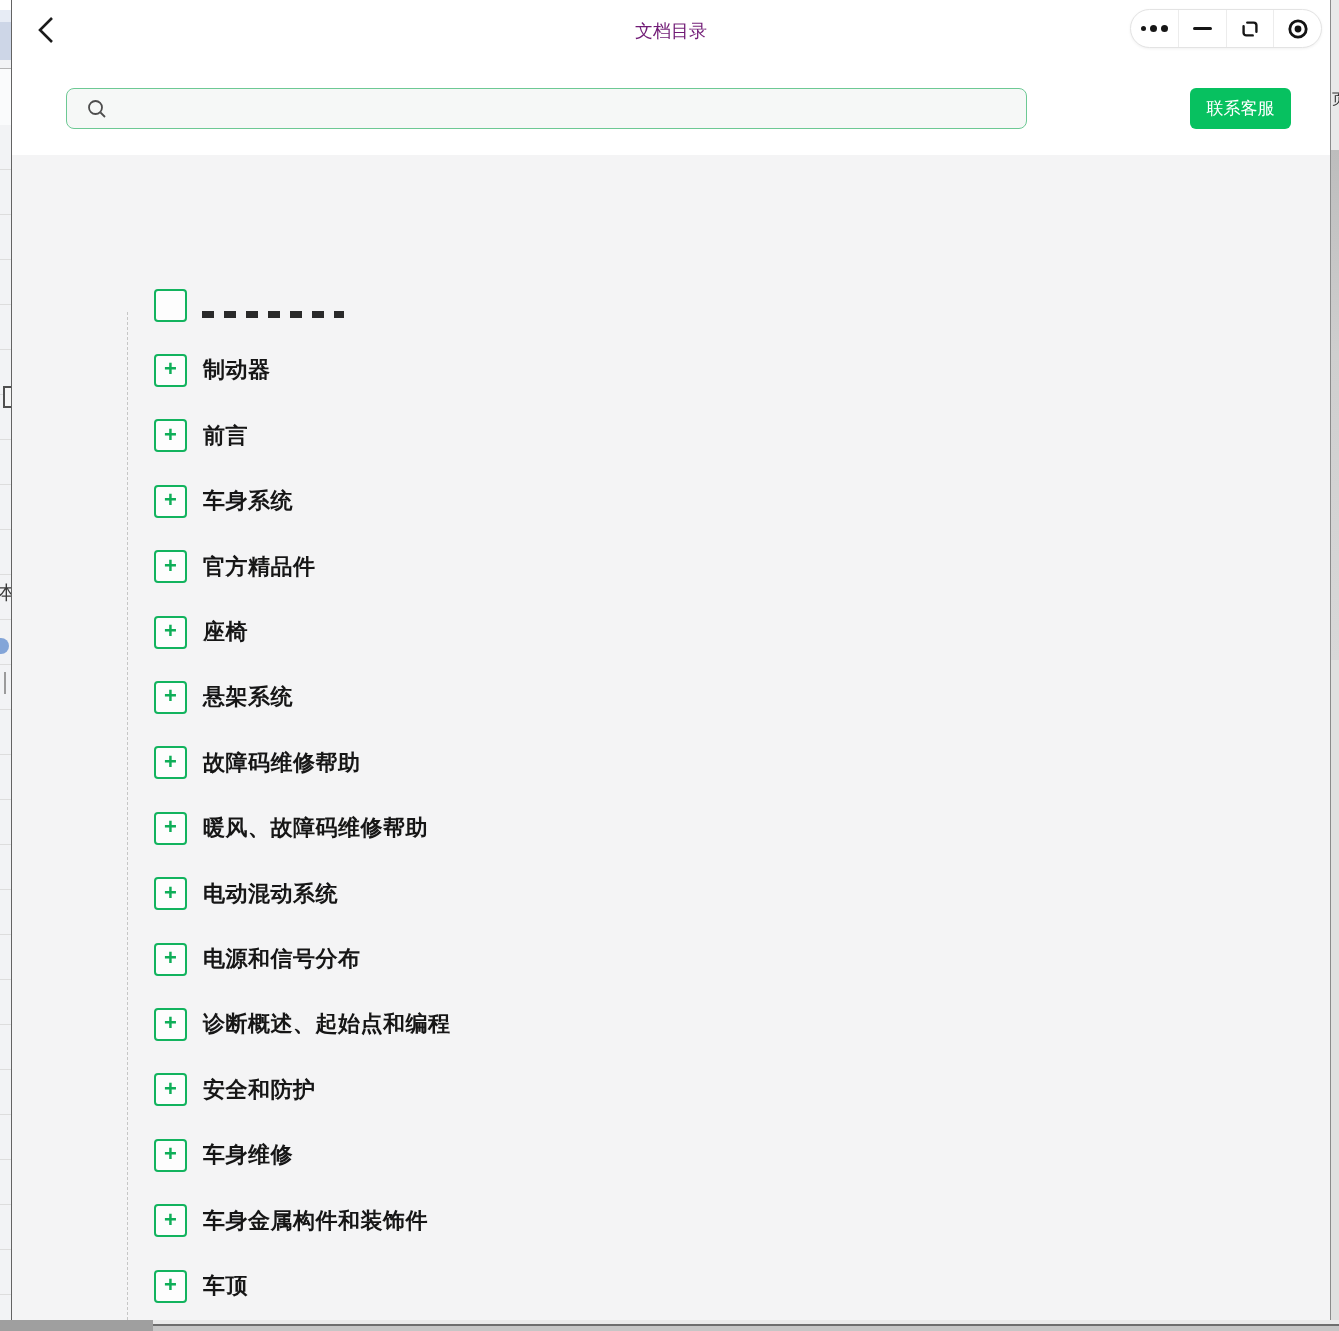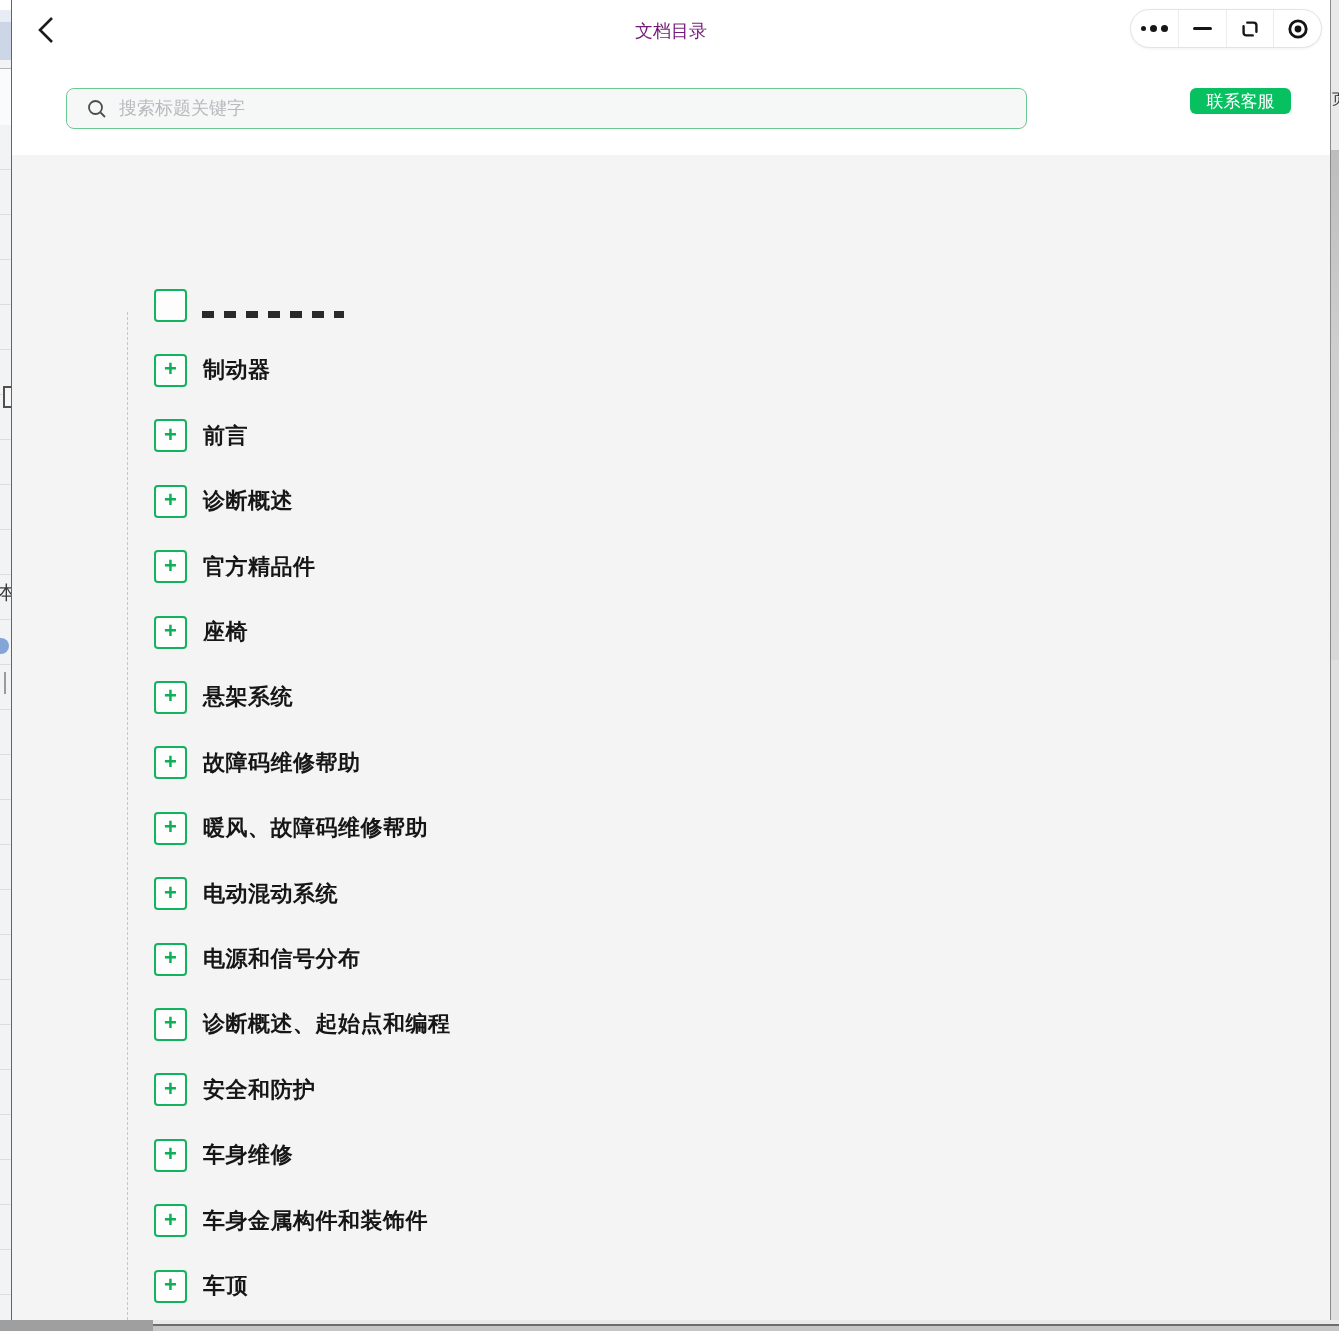--- a/index.html
+++ b/index.html
@@ -52,21 +52,21 @@
   .dot-s{width:5px;height:5px;border-radius:50%;background:#161616;}
   .dot-l{width:7px;height:7px;border-radius:50%;background:#161616;}
   .minus-glyph{width:19px;height:3.5px;border-radius:2px;background:#161616;}
 
   .search-box{position:absolute;left:54px;top:88px;width:961px;height:41px;box-sizing:border-box;
     border:1px solid #6dc994;border-radius:8px;background:#f6f8f7;display:flex;align-items:center;}
   .search-box .mag{margin-left:19px;flex:0 0 auto;display:flex;}
   .search-input{flex:1;border:none;background:transparent;outline:none;margin-left:9px;
     font-size:18px;color:#333;font-family:inherit;}
   .search-input::placeholder{color:#b7babe;}
-  .contact-btn{position:absolute;left:1178px;top:88px;width:101px;height:26px;
+  .contact-btn{position:absolute;left:1178px;top:88px;width:101px;height:41px;
     background:#07c160;color:#ffffff;font-size:17px;border:none;border-radius:6px;
     cursor:pointer;font-family:inherit;display:flex;align-items:center;justify-content:center;}
 
   
   .dashed-line{position:absolute;left:115px;top:157px;height:1108px;width:0;
     border-left:1px dashed #c6c6c6;}
   .row{position:absolute;left:0;width:1318px;height:65.4px;display:flex;align-items:center;cursor:pointer;}
   .plusbox{flex:0 0 auto;margin-left:142px;width:33px;height:33px;box-sizing:border-box;
     border:2px solid #12b35e;border-radius:4px;background:#fdfdfd;
     display:flex;align-items:center;justify-content:center;}
@@ -129,21 +129,21 @@
         <div class="row" style="top: 248.2px;">
           <span class="plusbox">
             <span class="plus-icon">+</span>
           </span>
           <span class="row-label">前言</span>
         </div>
         <div class="row" style="top: 313.6px;">
           <span class="plusbox">
             <span class="plus-icon">+</span>
           </span>
-          <span class="row-label">诊断概述</span>
+          <span class="row-label">车身系统</span>
         </div>
         <div class="row" style="top: 379px;">
           <span class="plusbox">
             <span class="plus-icon">+</span>
           </span>
           <span class="row-label">官方精品件</span>
         </div>
         <div class="row" style="top: 444.4px;">
           <span class="plusbox">
             <span class="plus-icon">+</span>
@@ -255,21 +255,20 @@
       </button>
     </div>
 
     <div class="search-box">
       <span class="mag">
         <svg width="22" height="22" viewBox="0 0 22 22">
           <circle cx="9.5" cy="9.5" r="6.5" fill="none" stroke="#4d4d4d" stroke-width="1.8"></circle>
           <line x1="14.5" y1="14.5" x2="19" y2="19" stroke="#4d4d4d" stroke-width="1.8"></line>
         </svg>
       </span>
-      <input class="search-input" type="text" placeholder="搜索标题关键字" style="">
     </div>
 
     <button class="contact-btn">联系客服</button>
   </div>
 </div>
 
 <div class="bar-a"></div>
 <div class="bar-b"></div>
 <div class="bar-c"></div>
 <div class="bar-d"></div>

